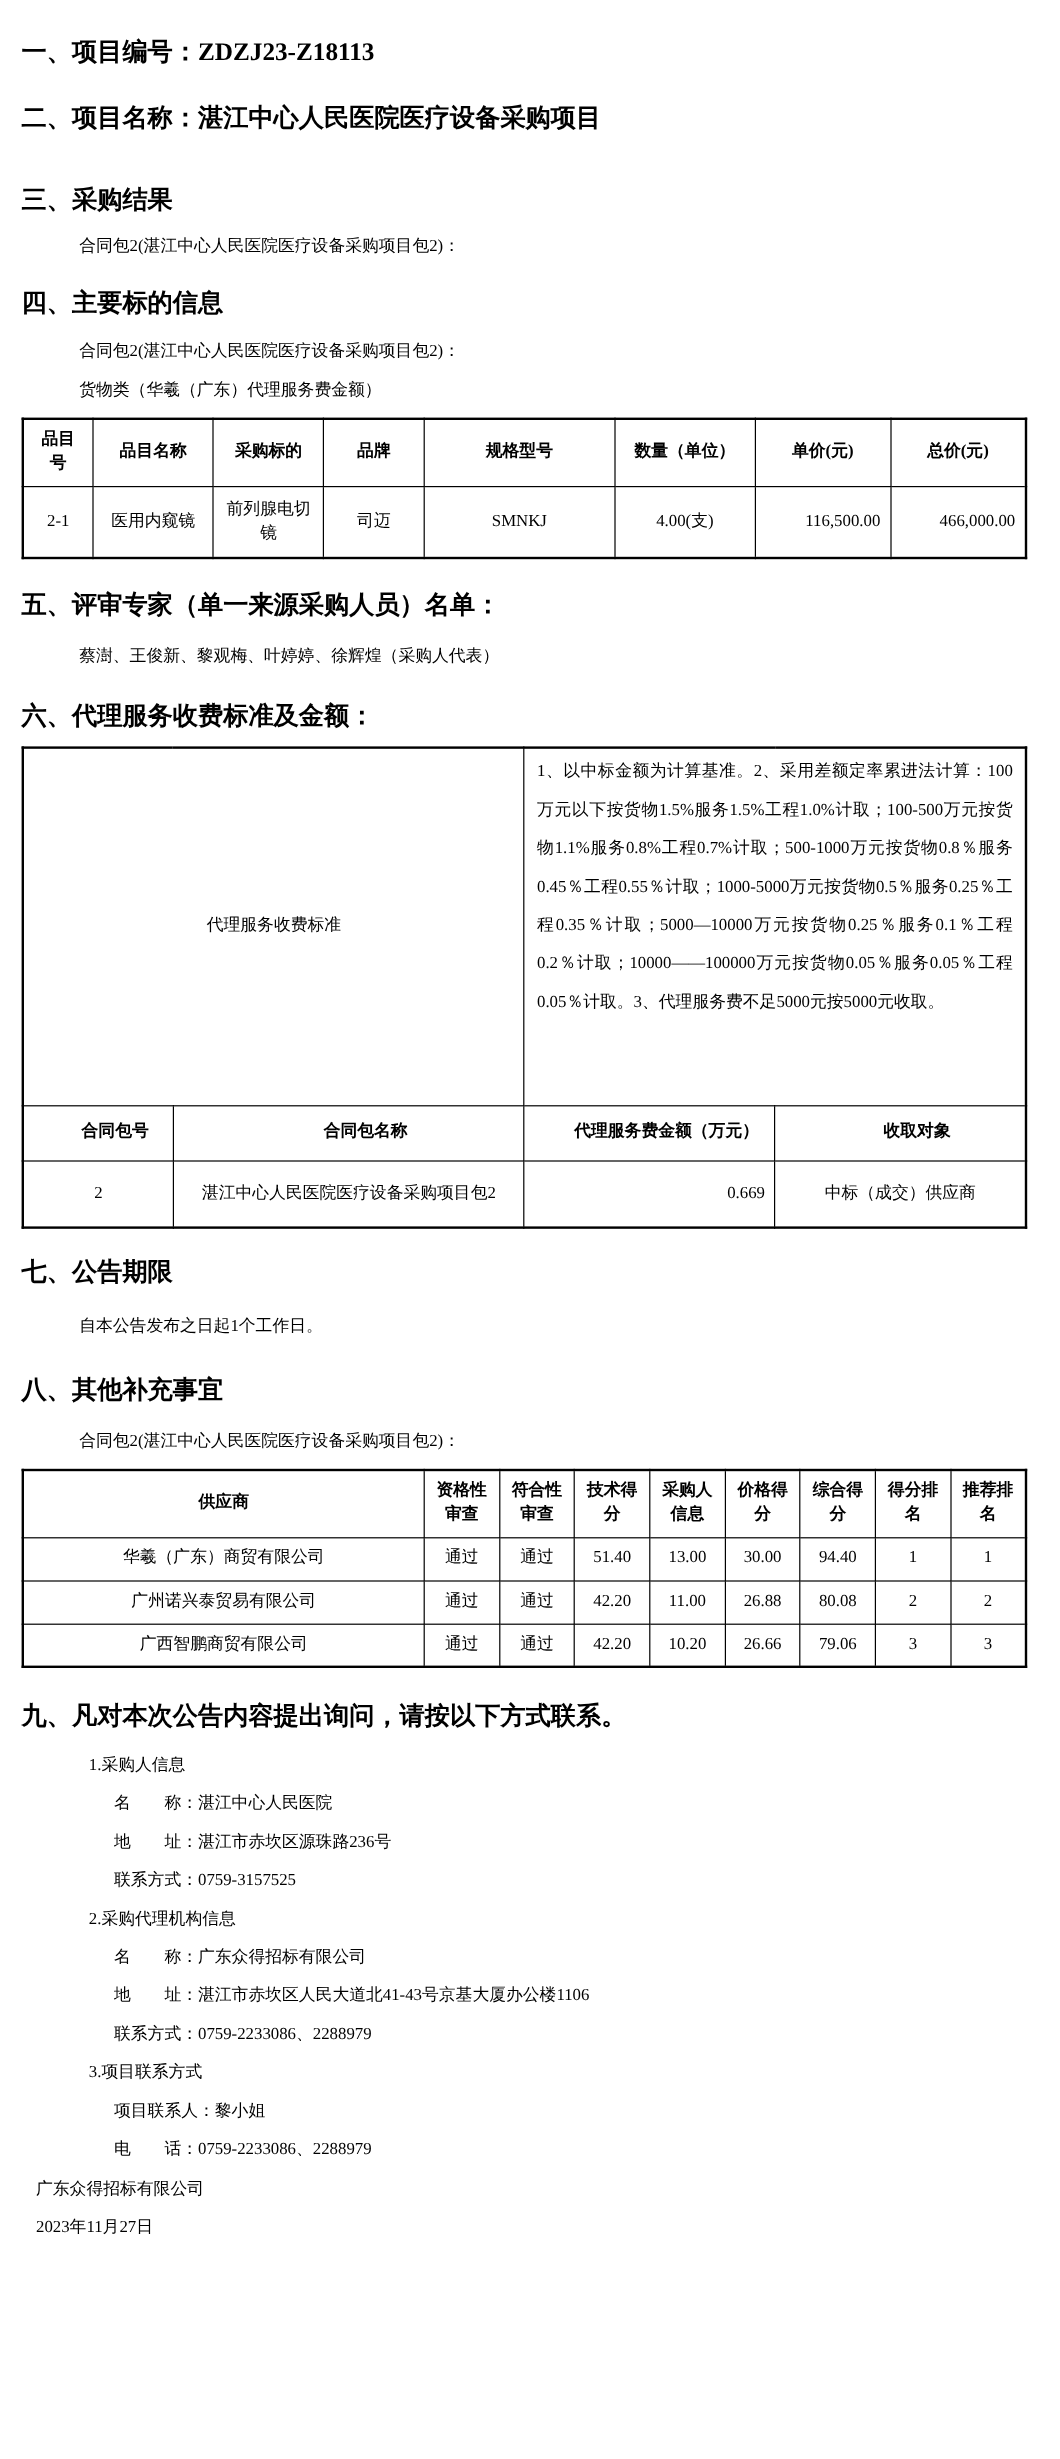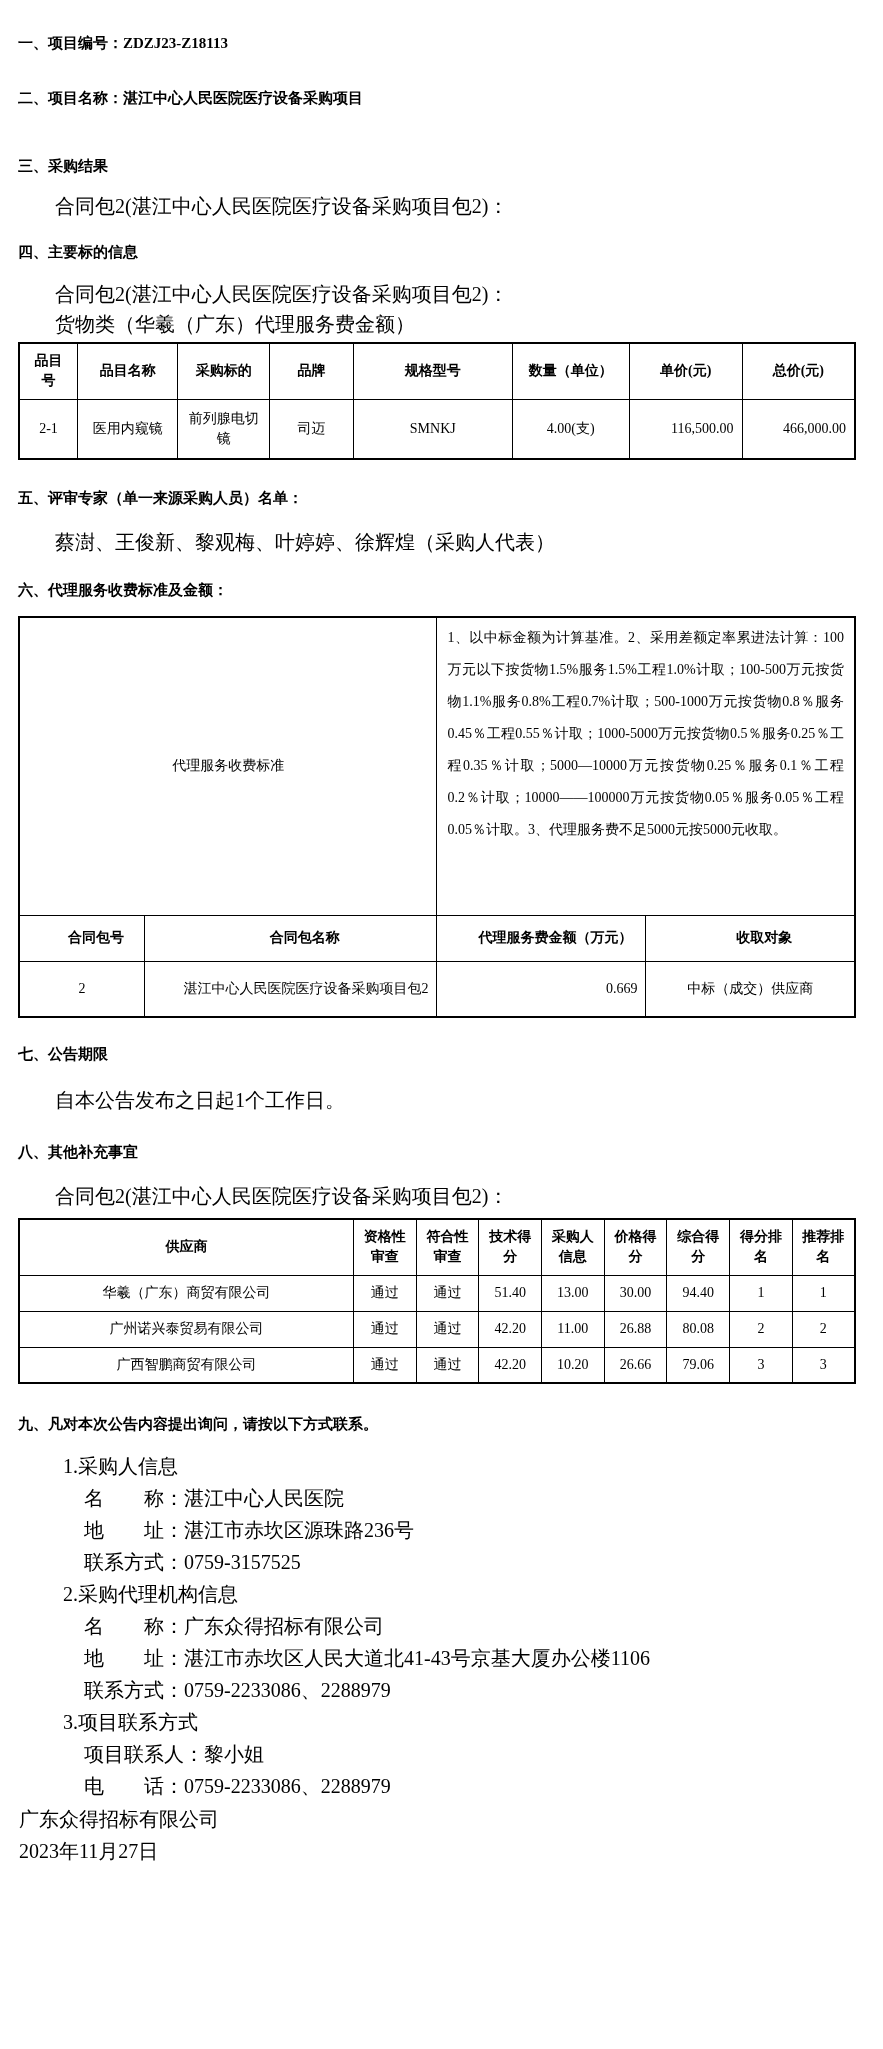--- a/index.html
+++ b/index.html
@@ -1,31 +1,31 @@
 <!DOCTYPE html>
 <html><head>
 <meta charset="utf-8">
 <style>
   * { box-sizing: border-box; }
   html, body { margin: 0; padding: 0; background: #ffffff; }
   body { width: 883px; color: #000; font-family: "Liberation Serif", "DejaVu Serif", serif; }
   .doc { padding: 33px 27px 22px 18px; font-size: 14px; }
-  .h { font-weight: bold; font-size: 15px; line-height: 20px; margin: 0; }
-  .p { font-size: 20px; line-height: 20px; margin: 1px; }
+  .h { font-weight: bold; font-size: 21px; line-height: 20px; margin: 0; }
+  .p { font-size: 14px; line-height: 20px; margin: 12px; }
   .indent1 { padding-left: 36px; }
   .mt8{margin-top:8px}.mt10{margin-top:10px}.mt12{margin-top:12px}.mt13{margin-top:13px}
   .mt16{margin-top:16px}.mt20{margin-top:20px}.mt22{margin-top:22px}.mt24{margin-top:24px}
   .mt26{margin-top:26px}.mt28{margin-top:28px}.mt30{margin-top:30px}.mt32{margin-top:32px}
   .mt35{margin-top:35px}.mt48{margin-top:48px}
   table { width: 100%; border-collapse: collapse; border: 2px solid #000; table-layout: fixed; }
   th, td { border: 1px solid #000; padding: 6px 8px; font-size: 14px; line-height: 20px;
            text-align: center; vertical-align: middle; word-break: break-word; }
   th { font-weight: bold; }
   .ta-r { text-align: right; }
-  .ta-l { text-align: right; }
+  .ta-l { text-align: center; }
   .result-tbl th { height: 46px; }
   .result-tbl .data-row td { height: 88px; }
   .result-tbl .addr { line-height: 24px; padding: 6px 10px; }
   .item-tbl th { height: 56px; }
   .item-tbl td { height: 60px; }
   .fee-tbl .fee-row td { height: 298px; }
   .fee-tbl .fee-label {}
   .fee-tbl .fee-text { text-align: justify; vertical-align: top; line-height: 32px; padding: 4px 10px; }
   .fee-tbl th { height: 46px; padding-left: 36px; }
   .fee-tbl .data-row td { height: 56px; }

